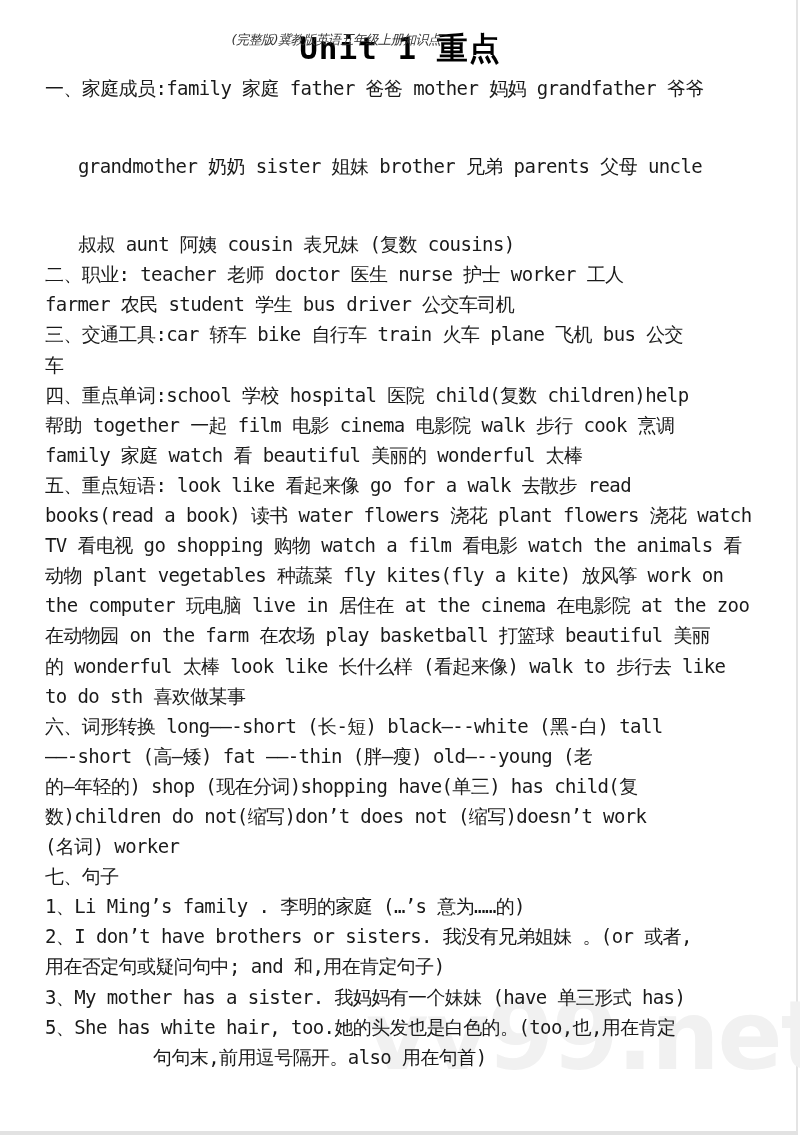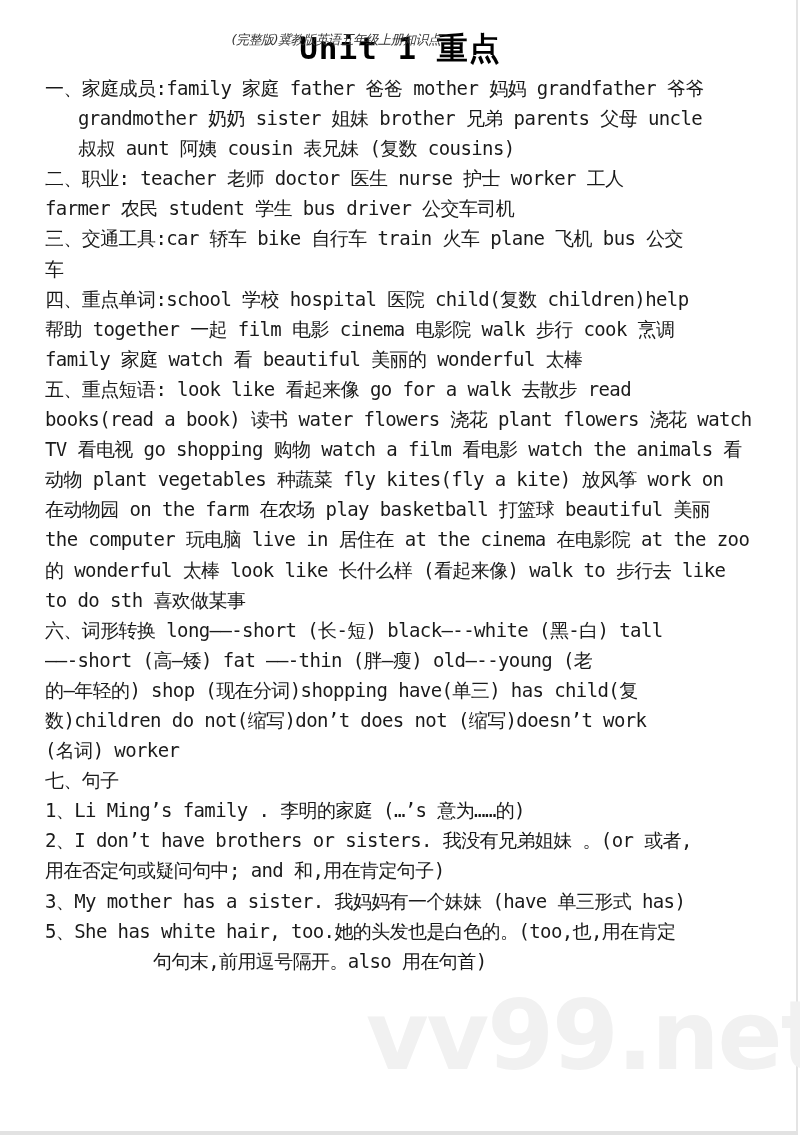--- a/index.html
+++ b/index.html
@@ -26,21 +26,21 @@
     font-family: "DejaVu Sans Mono", monospace; font-weight: bold; font-size: 31px;
     color: #000000; letter-spacing: 1px; line-height: 36px;
   }
   .content {
     position: absolute; left: 45px; top: 73px; width: 700px;
     font-size: 19px; line-height: 30.1px; letter-spacing: -0.6px;
     text-align: justify;
   }
   .sec { margin: 0; }
   .sec .line { display: block; white-space: nowrap; }
-  .indent { padding-left: 33px; }
+  .indent { padding-left: 33px; margin-top: 48px; }
   .indent-big { padding-left: 108px; }
   .u { text-decoration-color: #666; text-underline-offset: 7px; text-decoration-thickness: 1.5px; }
   .watermark {
     position: absolute; left: 366px; top: 988px;
     font-family: "DejaVu Sans", sans-serif; font-weight: bold; font-size: 96px;
     color: #f1f1f1; letter-spacing: -2px; z-index: 0; line-height: 1;
   }
   .content, .title { z-index: 1; }
 </style>
 </head>
@@ -68,22 +68,22 @@
     <div class="sec">
       <span class="line">四、重点单词:school 学校 hospital 医院  child(复数 children)help</span>
       <span class="line">帮助 together 一起 film 电影 cinema 电影院 walk 步行 cook 烹调</span>
       <span class="line">family 家庭 watch 看  beautiful 美丽的 wonderful 太棒</span>
     </div>
     <div class="sec">
       <span class="line">五、重点短语: look like 看起来像 go for a walk 去散步 read</span>
       <span class="line">books(read a book) 读书 water flowers 浇花 plant flowers 浇花 watch</span>
       <span class="line">TV 看电视 go shopping 购物 watch a film 看电影 watch the animals 看</span>
       <span class="line">动物 plant vegetables 种蔬菜 fly kites(fly a kite) 放风筝 work on</span>
+      <span class="line">the computer 玩电脑 live in 居住在 at the cinema 在电影院 at the zoo</span>
       <span class="line">在动物园 on the farm 在农场 play basketball 打篮球 beautiful 美丽</span>
-      <span class="line">the computer 玩电脑 live in 居住在 at the cinema 在电影院 at the zoo</span>
       <span class="line">的 wonderful 太棒 look like 长什么样 (看起来像) walk to 步行去 like</span>
       <span class="line">to do  sth 喜欢做某事</span>
     </div>
     <div class="sec">
       <span class="line">六、词形转换 long——-short (长-短) black—--white (黑-白) tall</span>
       <span class="line">——-short (高—矮)  fat ——-thin (胖—瘦)  old—--young (老</span>
       <span class="line">的—年轻的)   shop (现在分词)shopping  have(单三) has  child(复</span>
       <span class="line">数)children  do not(缩写)don’t  does not (缩写)doesn’t  work</span>
       <span class="line">(名词) worker</span>
     </div>

